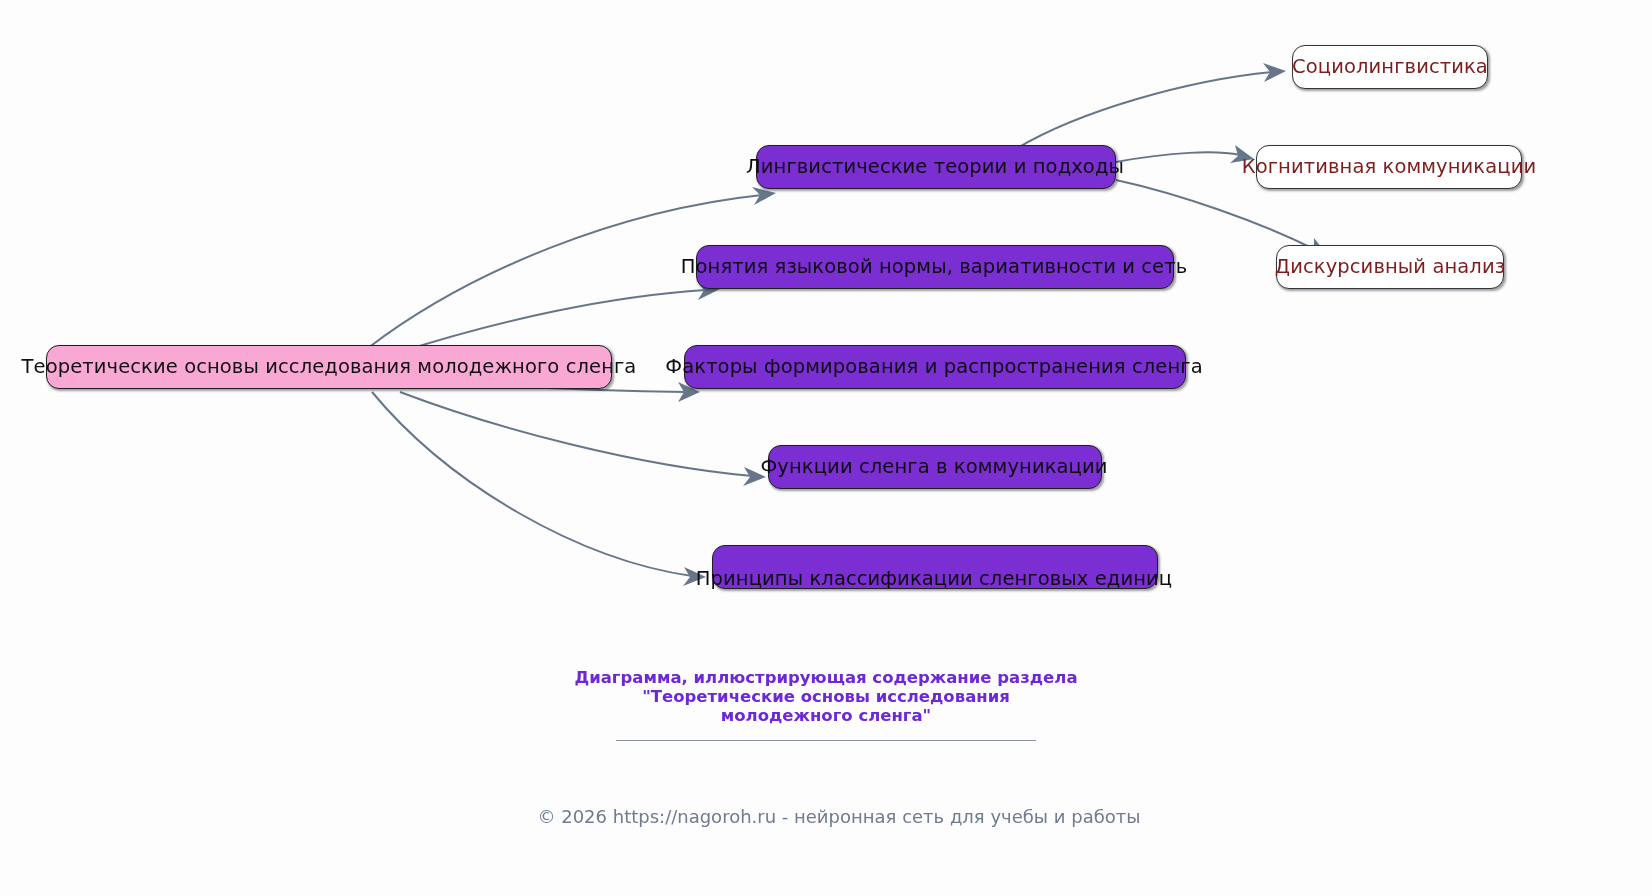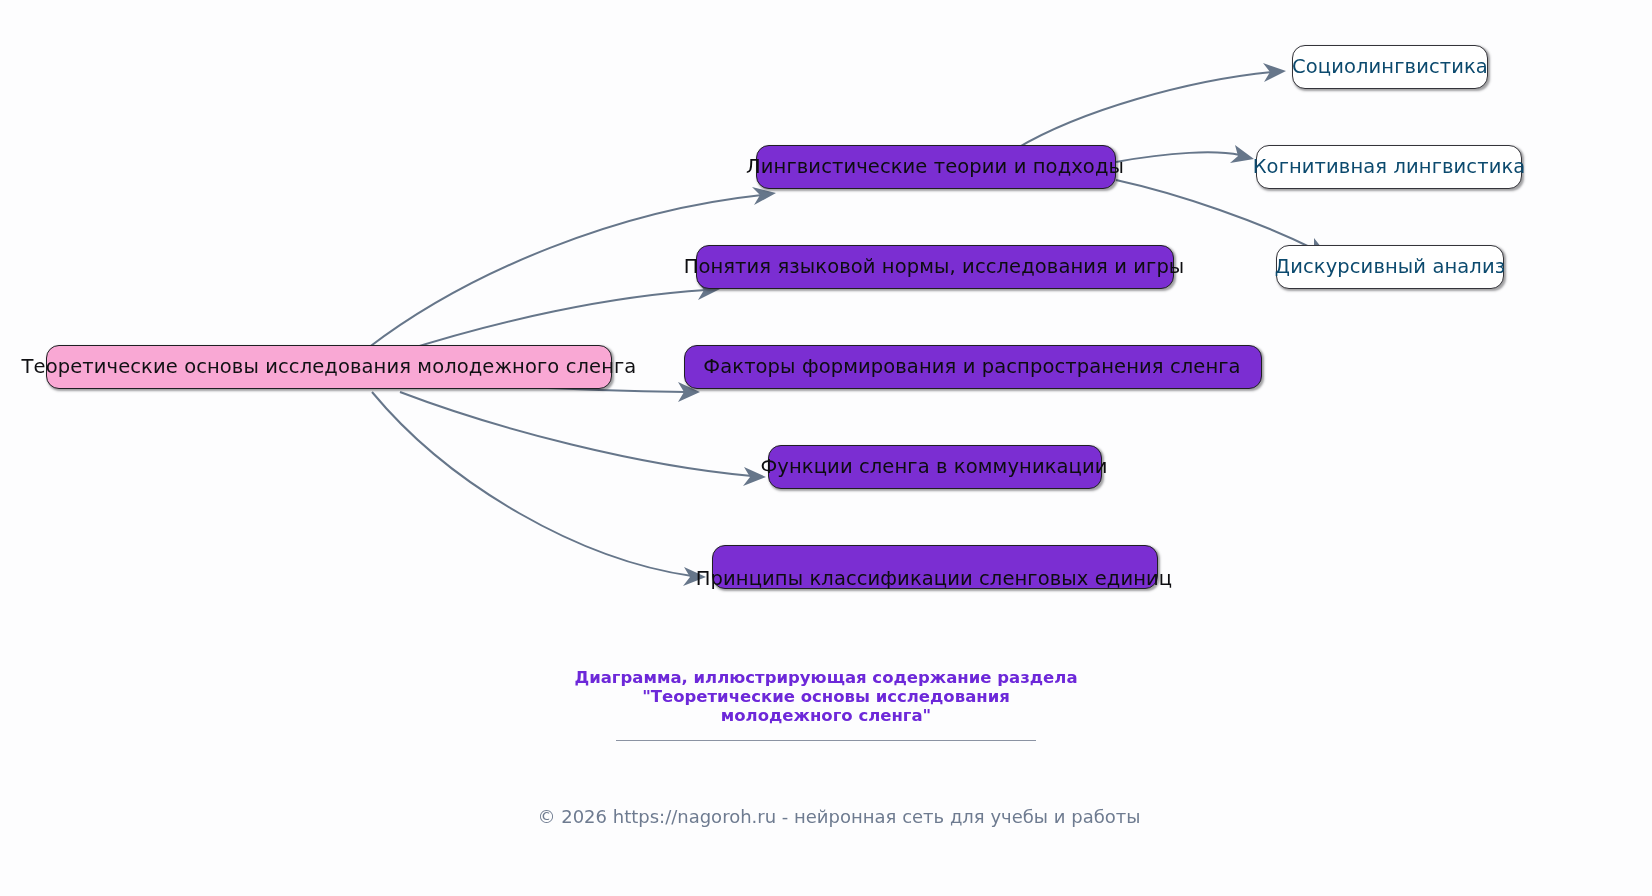--- a/index.html
+++ b/index.html
@@ -63,21 +63,21 @@
     background: #f9a8d4;
     color: #111114;
   }
   .node-branch {
     background: #7b2ed2;
     color: #0d0d10;
     padding-left: 14px;
   }
   .node-leaf {
     background: #ffffff;
-    color: #0c4a6e;
+    color: #7f1d1d;
     border-color: #34343a;
     text-align: center;
   }
 
   
   #caption {
     position: absolute;
     left: 0;
     top: 668px;
     width: 1652px;
@@ -159,41 +159,41 @@
 
   <div class="node node-root" style="left:46px; top:345px; width:566px;">
     <span>Теоретические основы исследования молодежного сленга</span>
   </div>
 
   <div class="node node-branch" style="left:756px; top:145px; width:360px;">
     <span>Лингвистические теории и подходы</span>
   </div>
 
   <div class="node node-branch" style="left:696px; top:245px; width:478px;">
-    <span>Понятия языковой нормы, исследования и игры</span>
-  </div>
-
-  <div class="node node-branch" style="left:684px; top:345px; width:578px;">
+    <span>Понятия языковой нормы, вариативности и сеть</span>
+  </div>
+
+  <div class="node node-branch" style="left:684px; top:345px; width:502px;">
     <span>Факторы формирования и распространения сленга</span>
   </div>
 
   <div class="node node-branch" style="left:768px; top:445px; width:334px;">
     <span>Функции сленга в коммуникации</span>
   </div>
 
   <div class="node node-branch" style="left:712px; top:545px; width:446px;align-items:flex-end;">
     <span>Принципы классификации сленговых единиц</span>
   </div>
 
   <div class="node node-leaf" style="left:1292px; top:45px; width:196px;">
     <span>Социолингвистика</span>
   </div>
 
   <div class="node node-leaf" style="left:1256px; top:145px; width:266px;">
-    <span>Когнитивная лингвистика</span>
+    <span>Когнитивная коммуникации</span>
   </div>
 
   <div class="node node-leaf" style="left:1276px; top:245px; width:228px;">
     <span>Дискурсивный анализ</span>
   </div>
 
   <div id="caption">
     <div class="caption-line">Диаграмма, иллюстрирующая содержание раздела</div>
     <div class="caption-line">"Теоретические основы исследования</div>
     <div class="caption-line">молодежного сленга"</div>

